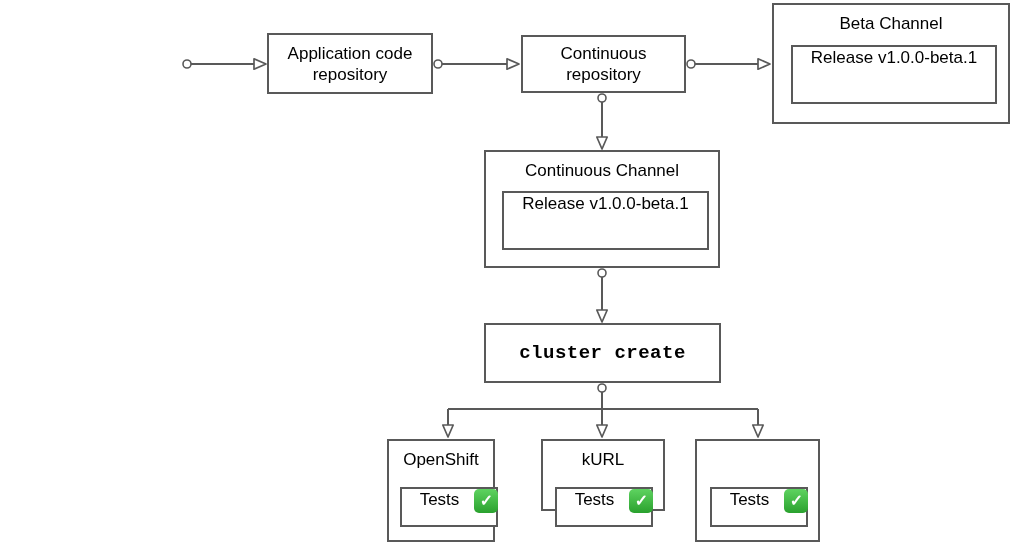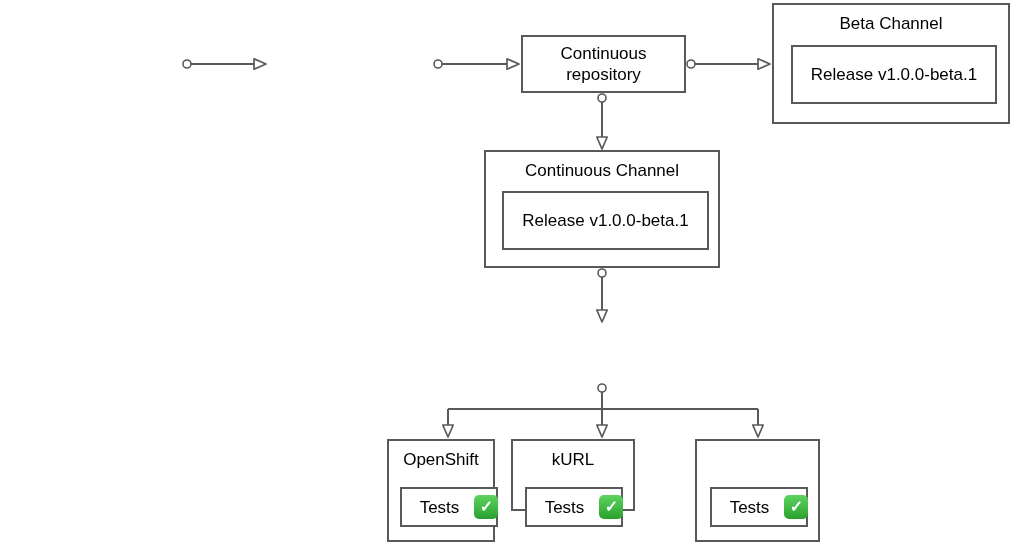--- a/index.html
+++ b/index.html
@@ -58,21 +58,21 @@
     font-size: 17px;
     line-height: 21px;
     padding-top: 8px;
     color: var(--text);
   }
   .inner-node {
     position: absolute;
     background: var(--background);
     border: 2px solid var(--stroke);
     display: flex;
-    align-items: center;
+    align-items: flex-start;
     justify-content: center;
     text-align: center;
   }
   .mono-label {
     font-family: "Liberation Mono", monospace;
     font-weight: bold;
     font-size: 19px;
     letter-spacing: 0.5px;
     color: var(--text);
   }
@@ -138,51 +138,57 @@
       <path class="edge-line" d="M602,409 L602,425"></path>
       <path class="edge-line" d="M758,409 L758,425"></path>
       <circle class="edge-dot" cx="602" cy="388" r="4"></circle>
       <path class="edge-arrow" d="M448,437 L442.8,425 L453.2,425 Z"></path>
       <path class="edge-arrow" d="M602,437 L596.8,425 L607.2,425 Z"></path>
       <path class="edge-arrow" d="M758,437 L752.8,425 L763.2,425 Z"></path>
     </g>
   </svg>
 
 
+  <div class="node simple-node" style="left:267px; top:33px; width:166px; height:61px;">
+    <span class="label wrap-140">Application code repository</span>
+  </div>
 
   <div class="node simple-node" style="left:521px; top:35px; width:165px; height:58px;">
     <span class="label wrap-120">Continuous repository</span>
   </div>
 
   <div class="node" style="left:772px; top:3px; width:238px; height:121px;">
     <div class="container-title">Beta Channel</div>
     <div class="inner-node" style="left:17px; top:40px; width:206px; height:59px;">
       <span class="label">Release v1.0.0-beta.1</span>
     </div>
   </div>
 
   <div class="node" style="left:484px; top:150px; width:236px; height:118px;">
     <div class="container-title">Continuous Channel</div>
     <div class="inner-node" style="left:16px; top:39px; width:207px; height:59px;">
       <span class="label">Release v1.0.0-beta.1</span>
     </div>
   </div>
 
+  <div class="node simple-node" style="left:484px; top:323px; width:237px; height:60px;">
+    <span class="mono-label">cluster create</span>
+  </div>
 
   <div class="node" style="left:387px; top:439px; width:108px; height:103px;">
     <div class="container-title">OpenShift</div>
     <div class="inner-node tests-node" style="left:11px; top:46px; width:98px; height:40px;">
       <span class="label">Tests</span>
       <span class="check-icon">
         <span class="check-glyph">✓</span>
       </span>
     </div>
   </div>
 
-  <div class="node" style="left:511px; top:439px; width:124px; height:72px;">
+  <div class="node" style="left:541px; top:439px; width:124px; height:72px;">
     <div class="container-title">kURL</div>
     <div class="inner-node tests-node" style="left:12px; top:46px; width:98px; height:40px;">
       <span class="label">Tests</span>
       <span class="check-icon">
         <span class="check-glyph">✓</span>
       </span>
     </div>
   </div>
 
   <div class="node" style="left:695px; top:439px; width:125px; height:103px;">

